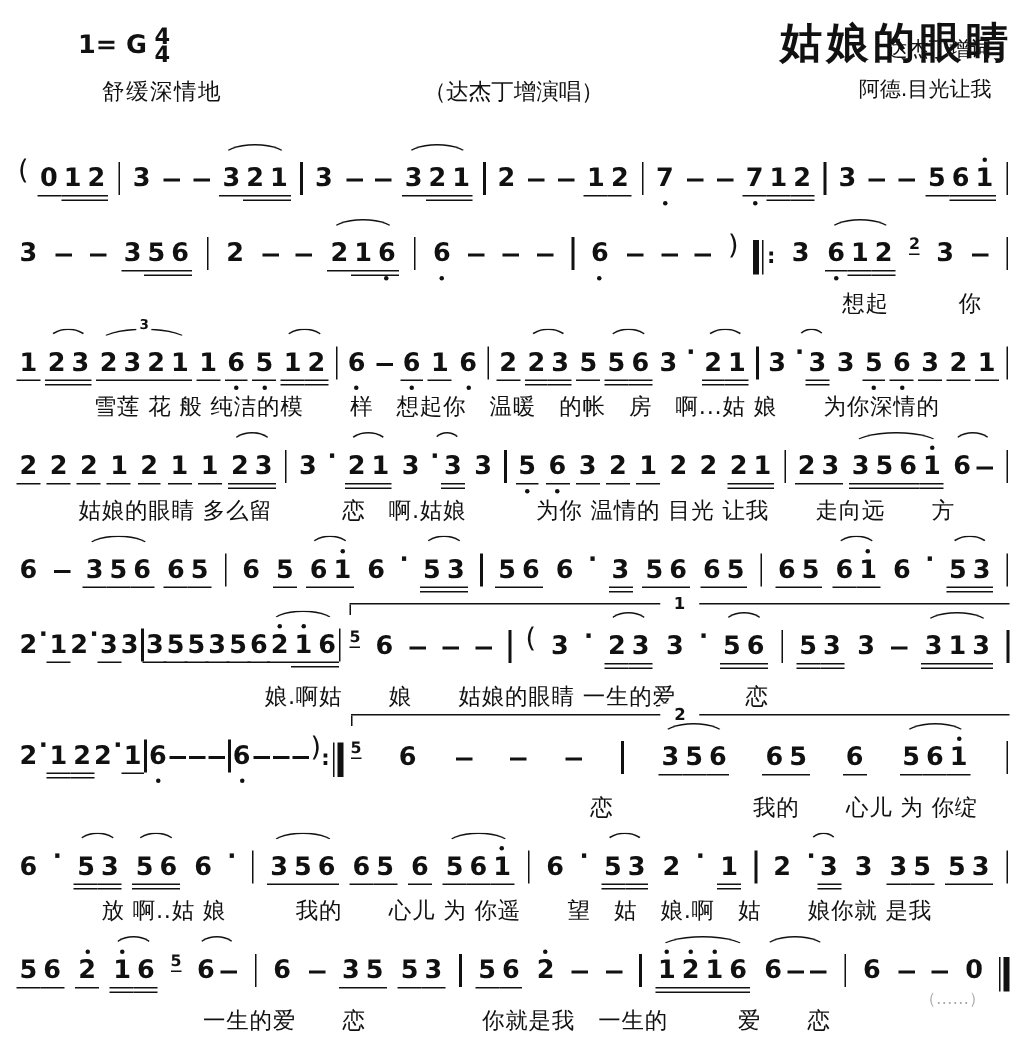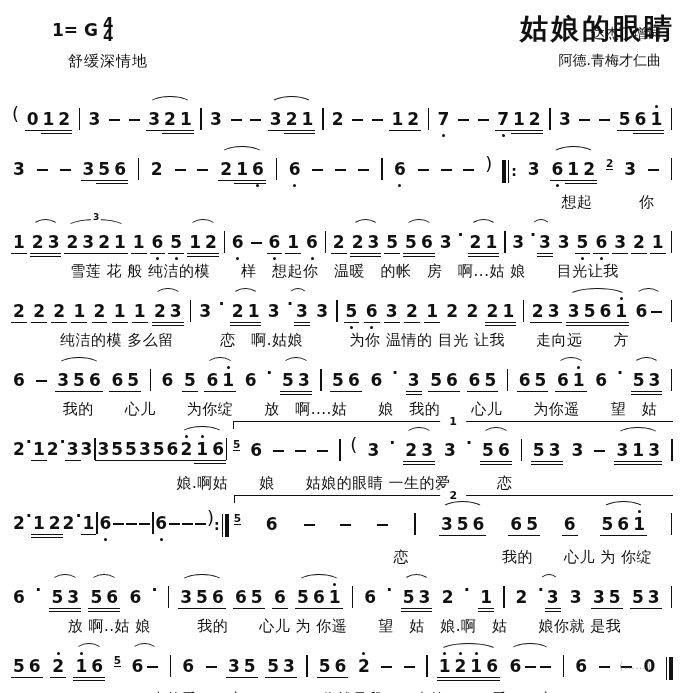--- a/index.html
+++ b/index.html
@@ -71,23 +71,24 @@
   <div class="header">
     <div class="key">
       <span>1= G</span>
       <span class="ts">
         <b>4</b>
         <b>4</b>
       </span>
     </div>
     <div class="tempo">舒缓深情地</div>
     <div class="title">姑娘的眼睛</div>
+    <div class="subtitle">（达杰丁增演唱）</div>
     <div class="credits">
       <div>达杰丁增词</div>
-      <div>阿德.青梅才仁曲</div>
+      <div>阿德.目光让我</div>
     </div>
   </div>
 
   <div id="systems">
       <div class="system">
         <div class="noteline">
           <span class="tok paren">(</span>
           <span class="grp">
             <span class="tok note u1">
               <i class="od"></i>
@@ -548,21 +549,21 @@
             <b>2</b>
             <i class="ud"></i>
           </span>
           <span class="tok note u1">
             <i class="od"></i>
             <b>1</b>
             <i class="ud"></i>
           </span>
           <span class="tok bar"></span>
         </div>
-        <div class="lyrics">雪莲 花 般 纯洁的模　　样　想起你　温暖　的帐　房　啊...姑 娘　　目光让我</div>
+        <div class="lyrics">雪莲 花 般 纯洁的模　　样　想起你　温暖　的帐　房　啊...姑 娘　　为你深情的</div>
       </div>
       <div class="system">
         <div class="noteline">
           <span class="tok note u1">
             <i class="od"></i>
             <b>2</b>
             <i class="ud"></i>
           </span>
           <span class="tok note u1">
             <i class="od"></i>
@@ -735,21 +736,21 @@
           <span class="grp slur">
             <span class="tok note">
               <i class="od"></i>
               <b>6</b>
               <i class="ud"></i>
             </span>
             <span class="tok dash"></span>
           </span>
           <span class="tok bar"></span>
         </div>
-        <div class="lyrics">纯洁的模 多么留　　　恋　啊.姑娘　　　为你 温情的 目光 让我　　走向远　　方</div>
+        <div class="lyrics">姑娘的眼睛 多么留　　　恋　啊.姑娘　　　为你 温情的 目光 让我　　走向远　　方</div>
       </div>
       <div class="system">
         <div class="noteline">
           <span class="tok note">
             <i class="od"></i>
             <b>6</b>
             <i class="ud"></i>
           </span>
           <span class="tok dash"></span>
           <span class="grp slur">
@@ -912,21 +913,20 @@
               <i class="ud"></i>
             </span>
             <span class="tok note u2">
               <i class="od"></i>
               <b>3</b>
               <i class="ud"></i>
             </span>
           </span>
           <span class="tok bar"></span>
         </div>
-        <div class="lyrics">　　我的　　心儿　　为你绽　　放　啊....姑　　娘　我的　　心儿　　为你遥　　望　姑</div>
       </div>
       <div class="system">
         <div class="noteline">
           <span class="tok note">
             <i class="od"></i>
             <b>2</b>
             <i class="ud"></i>
           </span>
           <span class="tok augdot">·</span>
           <span class="tok note u1">

